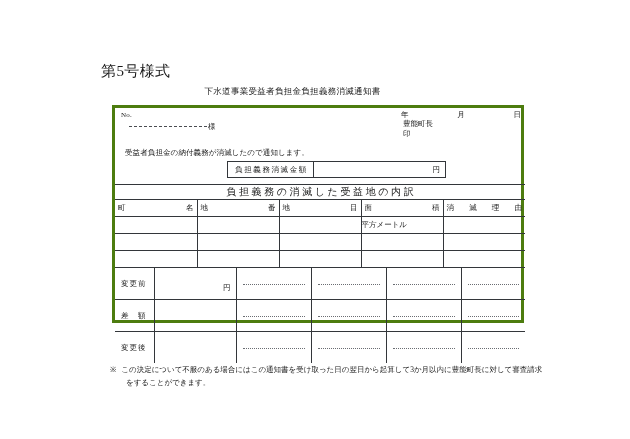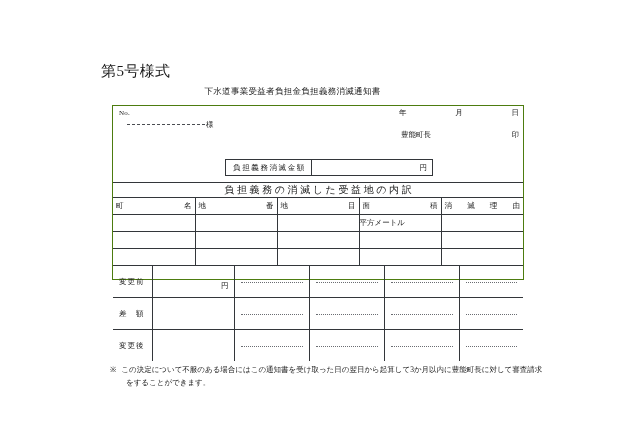--- a/index.html
+++ b/index.html
@@ -42,22 +42,22 @@
     letter-spacing: 0.3px;
     white-space: nowrap;
   }
 
   
   .frame {
     position: absolute;
     left: 112px;
     top: 105px;
     width: 412px;
-    height: 175px;
-    border: 1px solid #4d7c0f;
+    height: 218px;
+    border: 3px solid #4d7c0f;
     box-sizing: border-box;
   }
 
   
   .hdr {
     position: absolute;
     left: 0; top: 0;
     width: 410px;
     height: 76px;
   }
@@ -90,45 +90,47 @@
     display: inline-block;
     width: 78px;
     border-bottom: 1px dashed #4a4d52;
     vertical-align: 2px;
     margin-right: 1px;
   }
 
   .mayor-line {
     position: absolute;
     right: 4px;
-    top: 24px;
+    top: 11px;
     width: 118px;
     display: flex;
     justify-content: space-between;
     font-size: 7.5px;
+    flex-direction: column;
   }
 
   .notice-sentence {
     position: absolute;
     left: 10px;
     top: 40px;
     font-size: 7.5px;
     letter-spacing: 0.1px;
     white-space: nowrap;
   }
 
   
   .amount-box {
     position: absolute;
     left: 112px;
     top: 53px;
     height: 17px;
     display: flex;
     border: 1px solid #33363a;
     box-sizing: border-box;
+    gap: 11px;
   }
   .amount-label {
     width: 86px;
     border-right: 1px solid #33363a;
     font-size: 7.5px;
     display: flex;
     align-items: center;
     justify-content: center;
     letter-spacing: 1.6px;
     padding-left: 2px;
@@ -282,20 +284,21 @@
 
       <div class="addressee">
         <span class="rule"></span><span>様</span>
       </div>
 
       <div class="mayor-line">
         <span>豊能町長</span>
         <span>印</span>
       </div>
 
+      <div class="notice-sentence">受益者負担金の納付義務が消滅したので通知します。</div>
 
       <div class="amount-box">
         <div class="amount-label">負担義務消滅金額</div>
         <div class="amount-value">
           <span></span>
           <span>円</span>
         </div>
       </div>
     </div>
 

